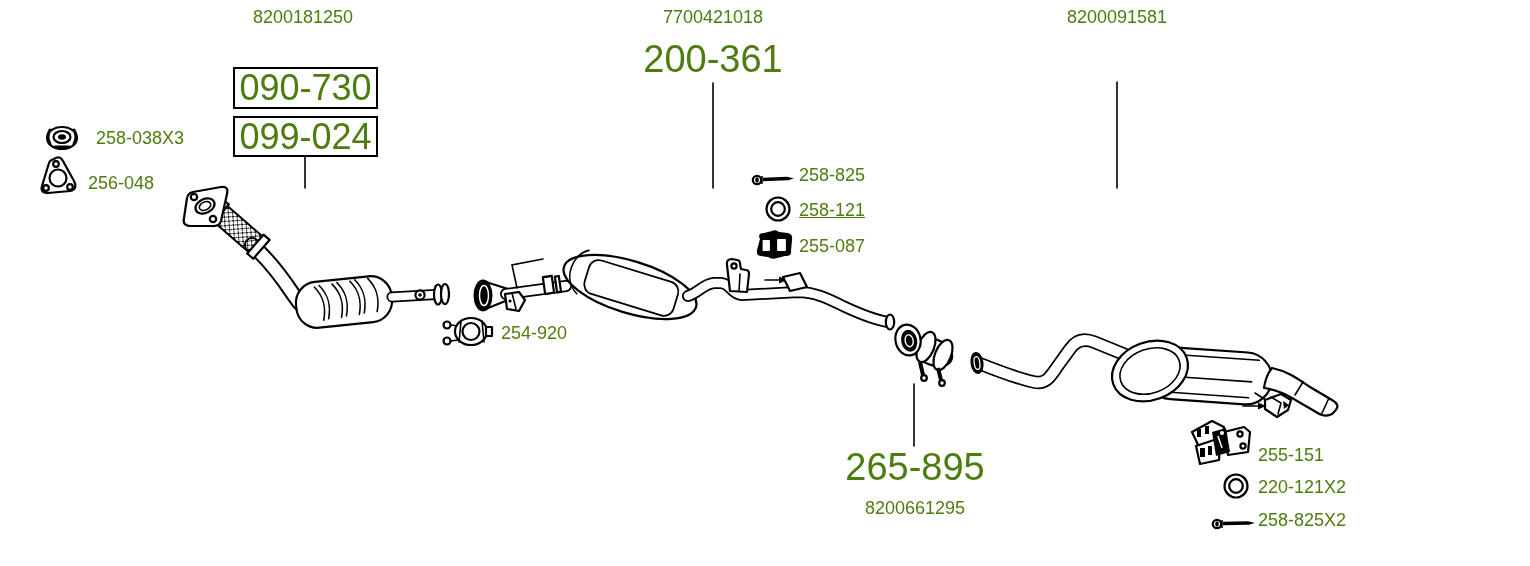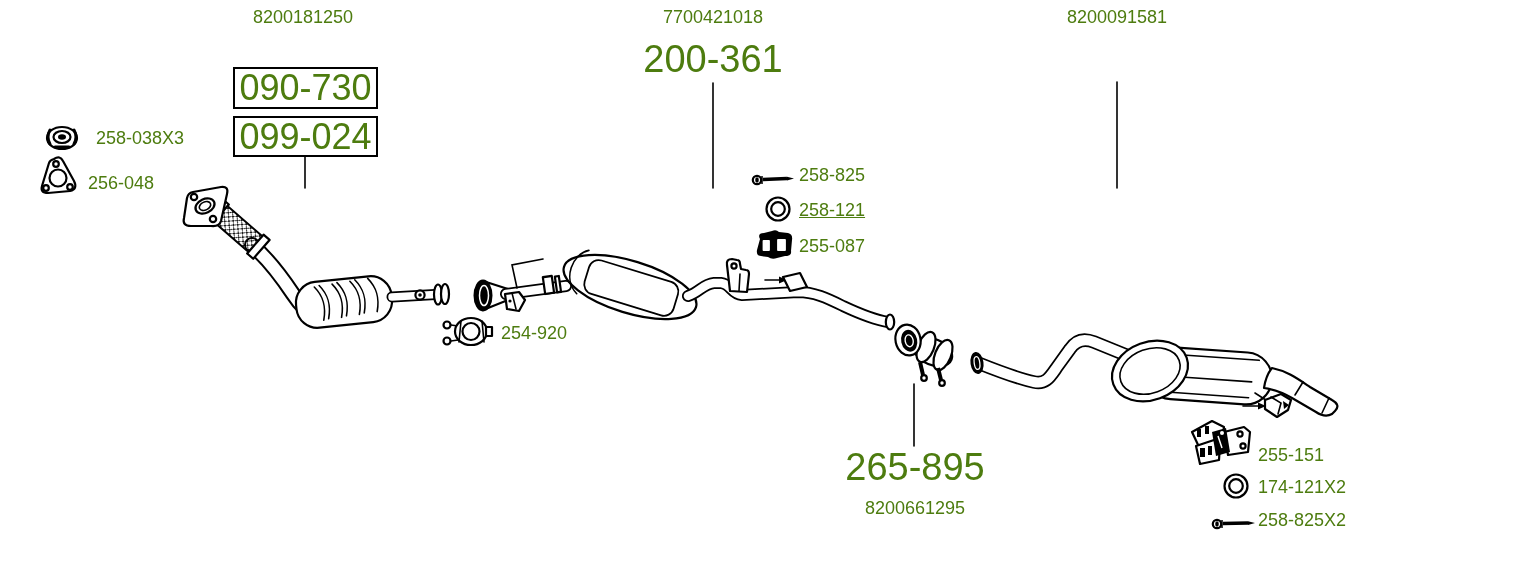--- a/index.html
+++ b/index.html
@@ -273,17 +273,17 @@
   <div class="lbl big-num" style="left:840px; top:446px; width:150px;">265-895</div>
   <div class="lbl oe" style="left:840px; top:498px; width:150px;">8200661295</div>
 
   <div class="lbl acc" style="left:76px; top:128px;margin-left:20px;">258-038X3</div>
   <div class="lbl acc" style="left:88px; top:173px;">256-048</div>
   <div class="lbl acc" style="left:501px; top:323px;">254-920</div>
   <div class="lbl acc" style="left:799px; top:165px;">258-825</div>
   <div class="lbl acc" style="left:799px; top:200px;text-decoration:underline;">258-121</div>
   <div class="lbl acc" style="left:799px; top:236px;">255-087</div>
   <div class="lbl acc" style="left:1258px; top:445px;">255-151</div>
-  <div class="lbl acc" style="left:1258px; top:477px;">174-121X2</div>
+  <div class="lbl acc" style="left:1258px; top:477px;">220-121X2</div>
   <div class="lbl acc" style="left:1258px; top:510px;">258-825X2</div>
 
 
 </div>
 
 </body></html>

